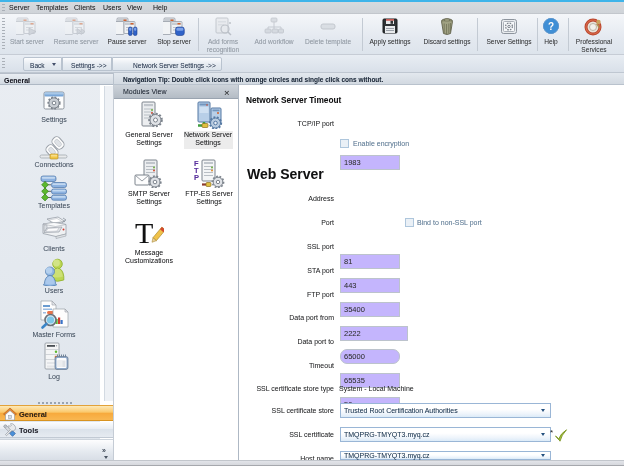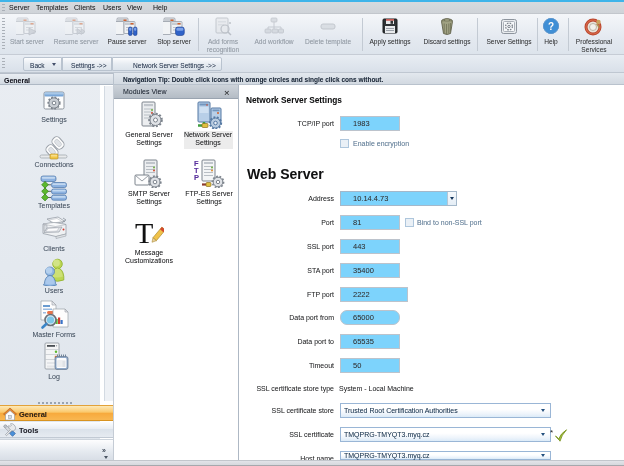--- a/index.html
+++ b/index.html
@@ -1,20 +1,20 @@
 <!DOCTYPE html>
 <html><head>
 <meta charset="utf-8">
 <style>
 * { margin:0; padding:0; box-sizing:border-box; }
 html,body { width:624px; height:466px; overflow:hidden; }
 body { font-family:"Liberation Sans", sans-serif; position:relative; background:#fff; text-shadow:0 0 .5px rgba(40,50,70,.22); }
 .abs { position:absolute; }
 .lbl { position:absolute; font-size:7px; color:#3a3a3a; white-space:nowrap; }
-.field { position:absolute; background:#7dd3fc; border:1px solid #bcc3cc; font-size:7.5px; color:#333; padding-left:12px; line-height:13px; height:15px; }
+.field { position:absolute; background:#c4b5fd; border:1px solid #bcc3cc; font-size:7.5px; color:#333; padding-left:3px; line-height:13px; height:15px;margin-top:39px; }
 .rlabel { position:absolute; font-size:7px; color:#2b2b2b; text-align:right; width:130px; left:-35px; white-space:nowrap; }
 .combo { position:absolute; background:linear-gradient(#ffffff 40%,#eef4fb 75%,#dcebf8); border:1px solid #9ab6d6; font-size:7px; color:#16334f; padding-left:3px; line-height:13px; height:15px; width:211px; }
 .combo .arr { position:absolute; right:5px; top:5px; width:0; height:0; border-left:2.8px solid transparent; border-right:2.8px solid transparent; border-top:3.5px solid #24507e; }
 .tbtn { position:absolute; top:3px; text-align:center; }
 .tbtn svg { display:block; margin:0 auto; }
 .tbtn .t { font-size:6.6px; line-height:8px; color:#3a3a3a; margin-top:2px; white-space:nowrap; }
 .tbtn.gray .t { color:#9aa2ab; }
 .tbtn.gray svg { opacity:.5; }
 .tsep { position:absolute; top:4px; width:1px; height:33px; background:#c3cad3; }
 .sideitem { position:absolute; width:108px; text-align:center; }
@@ -452,35 +452,31 @@
           <rect x="21" y="8" width="4.5" height="14" fill="#f0c24a" stroke="#a8862c" stroke-width=".6"></rect>
           <rect x="21" y="8" width="4.5" height="3" fill="#d24a2e"></rect>
           <path d="M21 22 l2.2 4 l2.3 -4 z" fill="#e8cf9a" stroke="#a8862c" stroke-width=".5"></path>
         </g>
       </svg>
     <div class="t">Message<br>Customizations</div>
   </div>
 </div>
 
 <div class="abs" id="main" style="left:239px;top:85px;width:385px;height:375px;background:#fff;">
-  <span class="abs" style="left:7px;top:10px;font-size:8.3px;font-weight:bold;color:#111;">Network Server Settings</span>
+  <span class="abs" style="left:7px;top:10px;font-size:8.3px;font-weight:bold;color:#111;">Network Server Timeout</span>
 
   <span class="rlabel" style="top:35px;">TCP/IP port</span>
   <div class="field" style="left:101px;top:31px;width:60px;">1983</div>
 
   <div class="abs" style="left:101px;top:54px;width:9px;height:9px;background:#eaf0f6;border:1px solid #aec6dc;"></div>
   <span class="lbl" style="left:114px;top:55px;color:#62809c;">Enable encryption</span>
 
   <span class="abs" style="left:8px;top:81px;font-size:14px;font-weight:bold;color:#111;">Web Server</span>
 
   <span class="rlabel" style="top:110px;">Address</span>
-  <div class="field" style="left:101px;top:106px;width:117px;border-color:#a4b8ca;">10.14.4.73
-    <span class="abs" style="right:0;top:0;width:9px;height:13px;border-left:1px solid #b4c6d6;background:linear-gradient(#f6f9fc,#e4edf5);"></span>
-    <span class="abs" style="right:2.5px;top:5px;width:0;height:0;border-left:2.5px solid transparent;border-right:2.5px solid transparent;border-top:3.2px solid #15365c;"></span>
-  </div>
 
   <span class="rlabel" style="top:134px;">Port</span>
   <div class="field" style="left:101px;top:130px;width:60px;">81</div>
   <div class="abs" style="left:166px;top:133px;width:9px;height:9px;background:#eaf0f6;border:1px solid #aec6dc;"></div>
   <span class="lbl" style="left:178px;top:134px;color:#62809c;">Bind to non-SSL port</span>
 
   <span class="rlabel" style="top:158px;">SSL port</span>
   <div class="field" style="left:101px;top:154px;width:60px;">443</div>
 
   <span class="rlabel" style="top:182px;">STA port</span>

